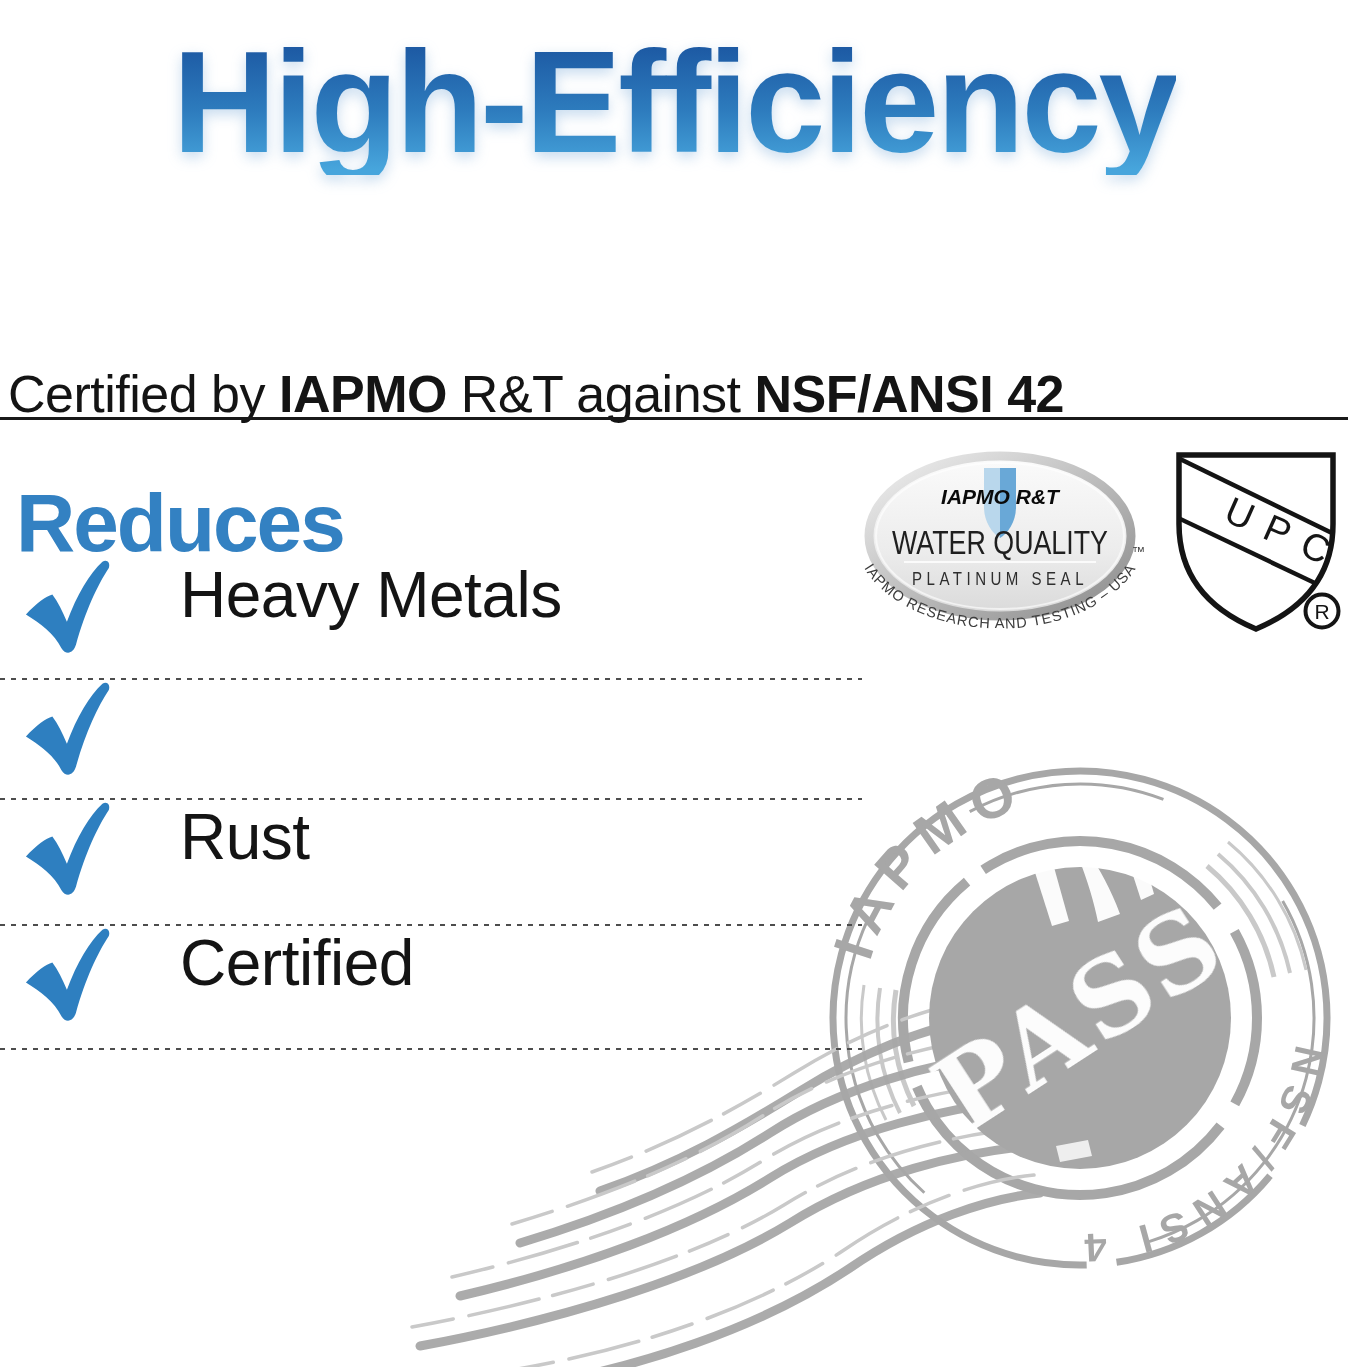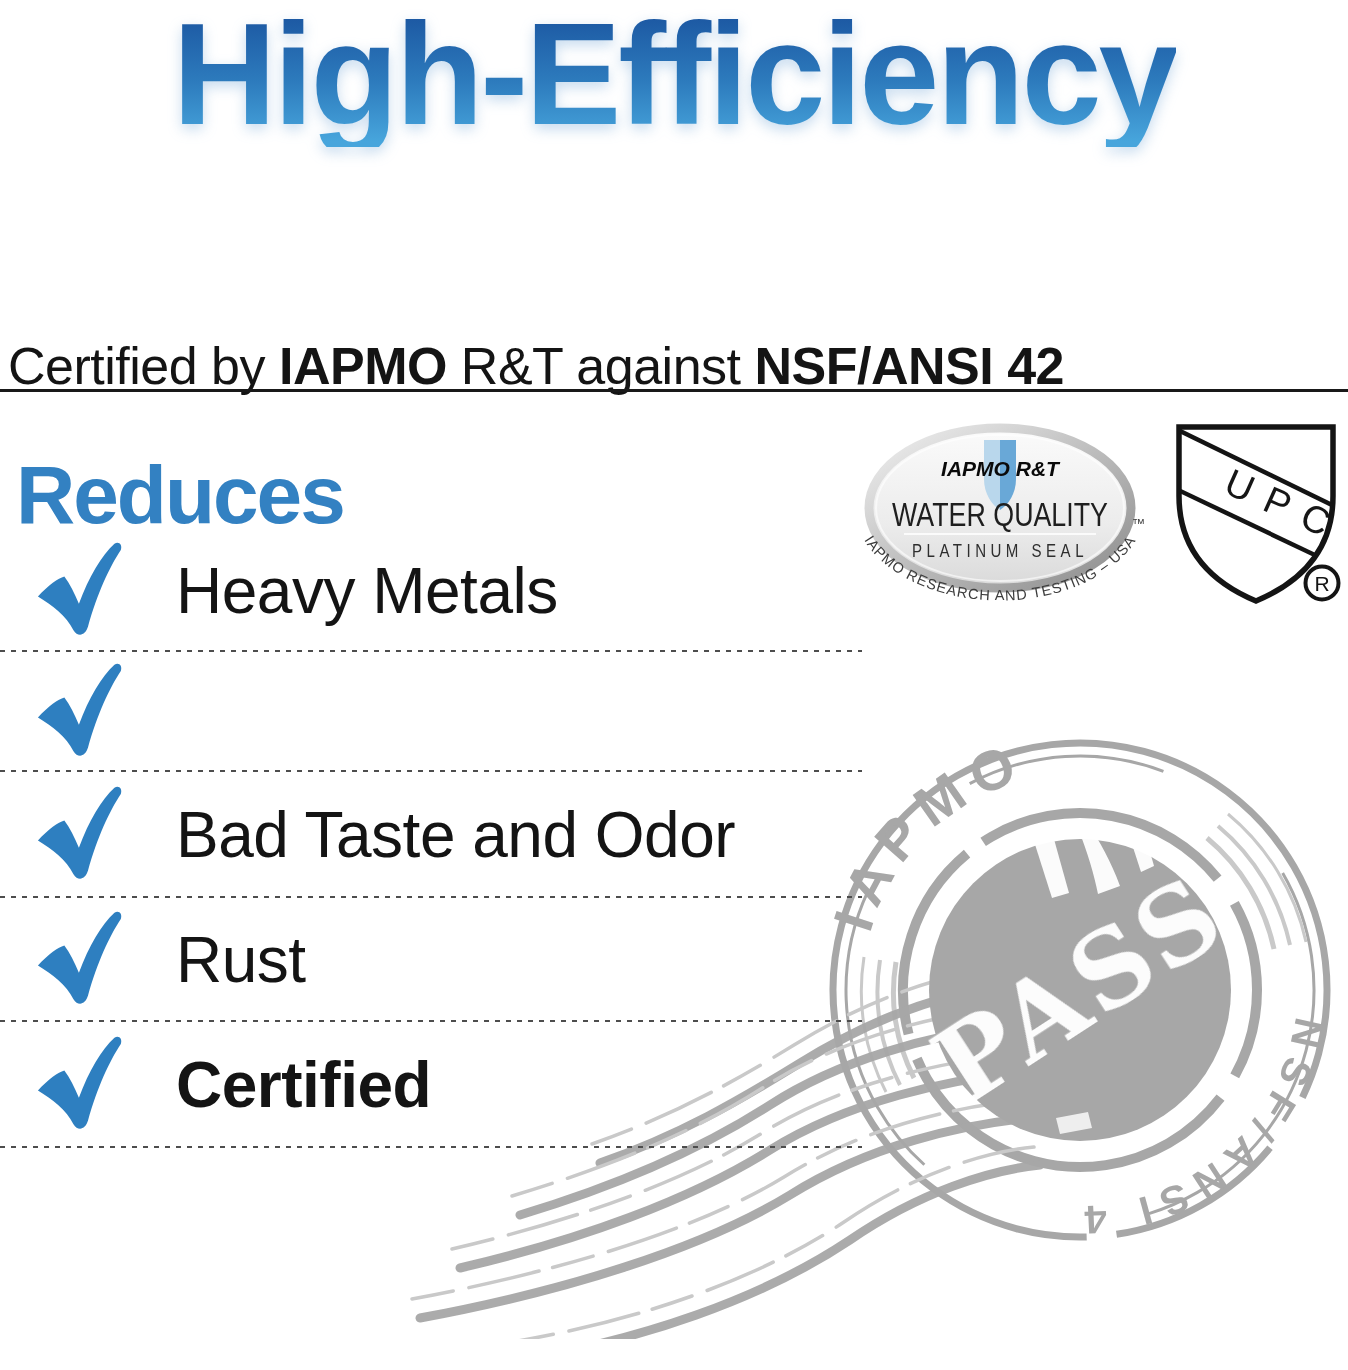--- a/index.html
+++ b/index.html
@@ -8,21 +8,21 @@
     --accent-blue:#3381c2;
     --check-blue:#2e7fc0;
     --stamp-gray:#a7a7a7;
     --stamp-light-gray:#c9c9c9;
     --text-dark:#141414;
   }
   *{margin:0;padding:0;box-sizing:border-box;}
   html,body{background:#ffffff;}
   body{font-family:"Liberation Sans","DejaVu Sans",sans-serif;}
   .page{
-    position:relative;width:1348px;height:1339px;background:#ffffff;overflow:hidden;
+    position:relative;width:1348px;height:1339px;background:#ffffff;overflow:hidden;margin-top:28px;
   }
   
   .title{
     position:absolute;top:2px;left:0;right:0;text-align:center;
     font-weight:700;font-size:144px;line-height:1.01;letter-spacing:-3px;
     filter:drop-shadow(0 5px 7px rgba(90,150,205,0.35));
   }
   .tline{
     display:inline-block;
     background:linear-gradient(180deg,var(--title-gradient-top) 4%,#2d7bbd 55%,var(--title-gradient-bottom) 96%);
@@ -42,23 +42,23 @@
   .reduces-heading{
     position:absolute;left:16px;top:448px;font-size:82px;font-weight:700;
     letter-spacing:-2px;color:var(--accent-blue);
   }
   
   .seal-svg{position:absolute;left:852px;top:420px;}
   .upc-svg{position:absolute;left:1166px;top:416px;}
   
   .list{position:absolute;left:0;top:530px;width:862px;z-index:3;}
   .row{
-    display:flex;align-items:center;padding-left:32px;
+    display:flex;padding-left:20px;
     background-image:repeating-linear-gradient(90deg,#4d4d4d 0 5px,transparent 5px 11px);
-    background-size:100% 2px;background-position:left bottom;background-repeat:no-repeat;
+    background-size:100% 2px;background-position:left bottom;background-repeat:no-repeat;gap:16px;
   }
   .row:nth-child(1){height:122px;}
   .row:nth-child(2){height:120px;}
   .row:nth-child(3){height:126px;}
   .row:nth-child(4){height:124px;}
   .row:nth-child(5){height:126px;font-weight:bold;}
   .row:nth-child(6){height:139px;}
   .check{width:92px;height:102px;flex:0 0 auto;}
   .item-label{
     margin-left:52px;font-size:64px;color:var(--text-dark);letter-spacing:-0.5px;
@@ -144,26 +144,20 @@
     </div>
     <div class="row">
       <svg class="check" viewBox="0 0 100 112">
           <path style="fill:var(--check-blue,#2e7fc0)" d="M6 62 C18 49 28 42 35 40 C41 48 46 58 51 70 C62 40 76 17 90 4 C95 1 99 5 97 11 C85 29 71 59 61 95 C58 105 50 107 45 99 C37 83 22 72 6 62 Z"></path>
         </svg>
     </div>
     <div class="row">
       <svg class="check" viewBox="0 0 100 112">
           <path style="fill:var(--check-blue,#2e7fc0)" d="M6 62 C18 49 28 42 35 40 C41 48 46 58 51 70 C62 40 76 17 90 4 C95 1 99 5 97 11 C85 29 71 59 61 95 C58 105 50 107 45 99 C37 83 22 72 6 62 Z"></path>
         </svg>
-      <span class="item-label">Bad Taste and Odor</span>
-    </div>
-    <div class="row">
-      <svg class="check" viewBox="0 0 100 112">
-          <path style="fill:var(--check-blue,#2e7fc0)" d="M6 62 C18 49 28 42 35 40 C41 48 46 58 51 70 C62 40 76 17 90 4 C95 1 99 5 97 11 C85 29 71 59 61 95 C58 105 50 107 45 99 C37 83 22 72 6 62 Z"></path>
-        </svg>
       <span class="item-label">Rust</span>
     </div>
     <div class="row">
       <svg class="check" viewBox="0 0 100 112">
           <path style="fill:var(--check-blue,#2e7fc0)" d="M6 62 C18 49 28 42 35 40 C41 48 46 58 51 70 C62 40 76 17 90 4 C95 1 99 5 97 11 C85 29 71 59 61 95 C58 105 50 107 45 99 C37 83 22 72 6 62 Z"></path>
         </svg>
       <span class="item-label">Certified</span>
     </div>
   </div>
 

